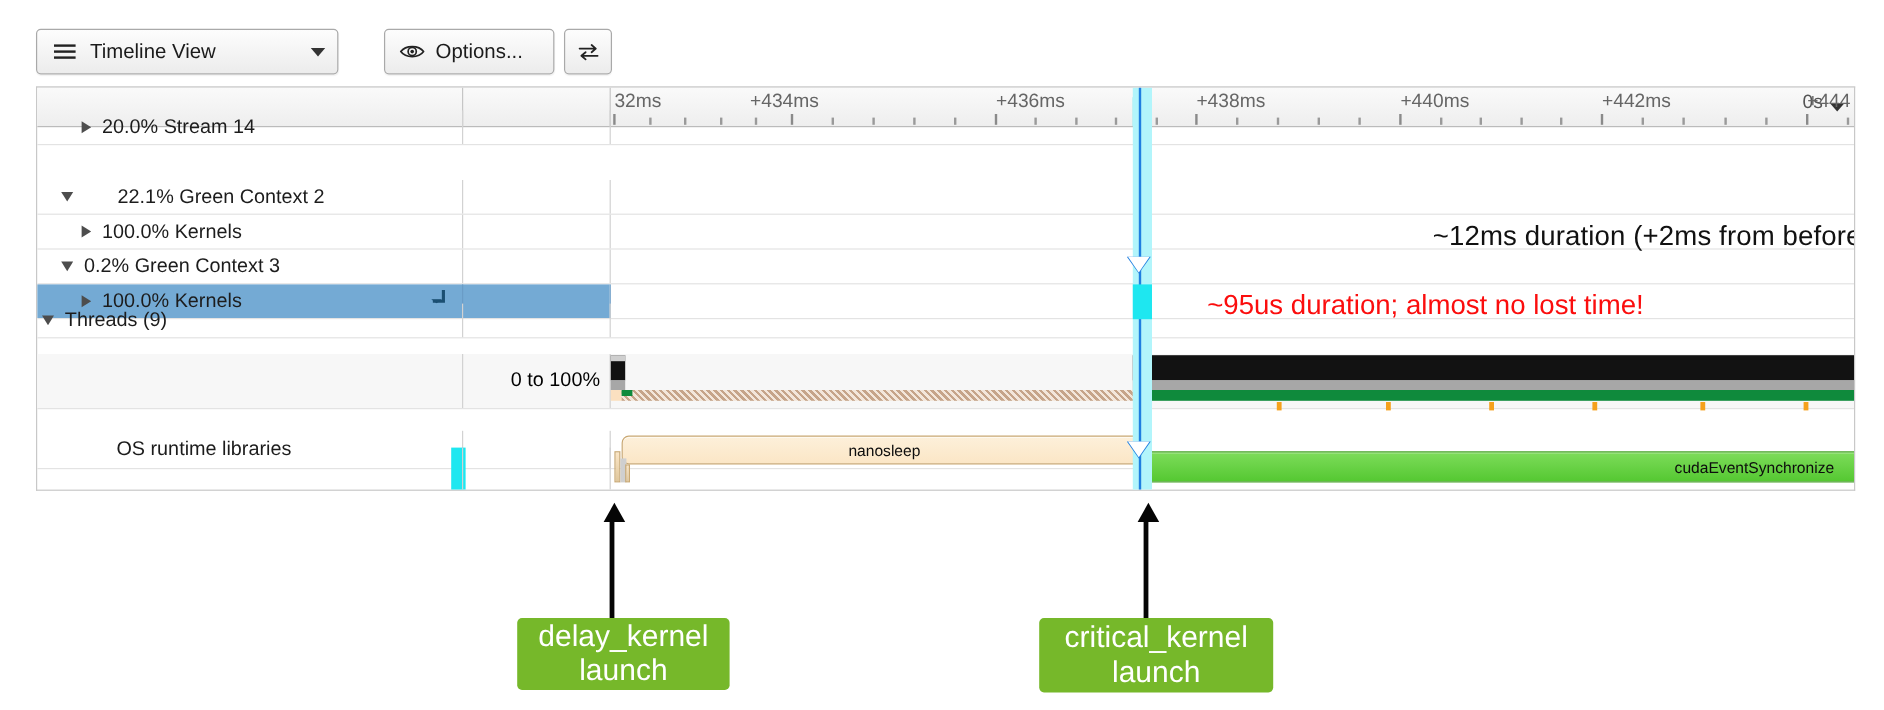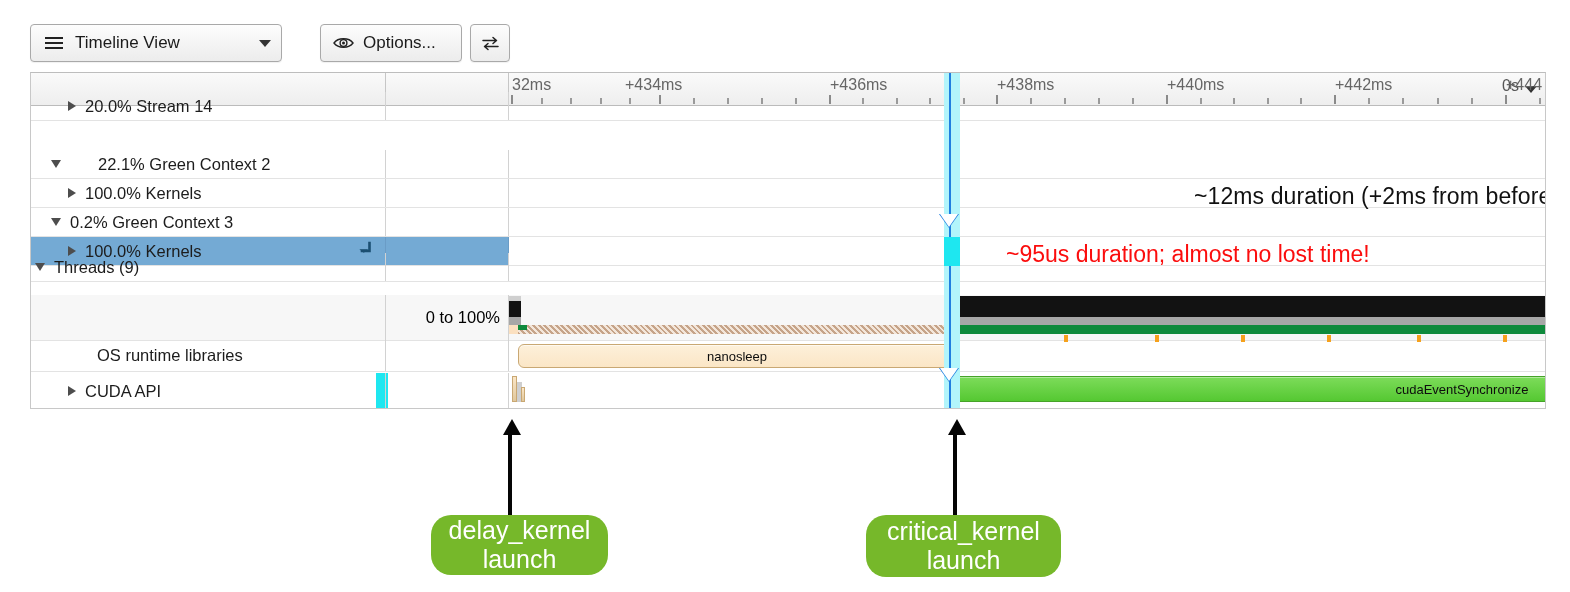--- a/index.html
+++ b/index.html
@@ -190,21 +190,21 @@
     letter-spacing: 0.1px;
   }
   .annot-red {
     position:absolute; font-size: 23px; color:#fb0d0d; white-space:nowrap;
   }
 
   
   .callout {
     position:absolute;
     background:#76b82a;
-    border-radius: 20px;
+    border-radius: 4px;
     color:#fff;
     display:flex; flex-direction:column; justify-content:center;
     font-size: 25px; line-height: 1.18;
     text-align:center;
   }
   .arrow-line { position:absolute; width: 4px; background:#050505; }
   .arrow-head {
     position:absolute; width:0;height:0;
     border-left: 9px solid transparent; border-right: 9px solid transparent;
     border-bottom: 16px solid #050505;
@@ -390,38 +390,34 @@
               <div class="tickmark-orange" style="left: 555px; top: 40px; height: 7px;"></div>
               <div class="tickmark-orange" style="left: 646px; top: 40px; height: 7px;"></div>
               <div class="tickmark-orange" style="left: 732px; top: 40px; height: 7px;"></div>
               <div class="tickmark-orange" style="left: 818px; top: 40px; height: 7px;"></div>
               <div class="tickmark-orange" style="left: 908px; top: 40px; height: 7px;"></div>
               <div class="tickmark-orange" style="left: 994px; top: 40px; height: 7px;"></div>
             </div>
         </div>
       </div>
 
-      <div class="row" style="top:234px; height:32px;">
+      <div class="row" style="top:253px; height:32px;">
         <div class="row-label" style="padding-left:66px;">
           <span class="lbl-txt" style="margin-left:0;">OS runtime libraries</span>
         </div>
         <div class="col-div" style="left:354px;"></div>
         <div class="col-div" style="left:477px;"></div>
         <div class="track">
           <div class="bar bar-cream" style="left:9px; top:4px; width:438px; height:24px;">
             <span>nanosleep</span>
           </div>
         </div>
       </div>
 
       <div class="row" style="top:267px; height:36px; border-bottom:none;">
-        <div class="row-label" style="padding-left:37px;">
-          <span class="tri-right"></span>
-          <span class="lbl-txt">CUDA API</span>
-        </div>
         <div class="cyan-solid" style="left:345px; top:0; height:36px; width:12px;"></div>
         <div class="col-div" style="left:354px;"></div>
         <div class="col-div" style="left:477px;"></div>
         <div class="track">
           <div class="api-stub" style="left:3px; top:3px; width:5px; height:26px; background:linear-gradient(#fbe6c6,#e0c79c); border:1px solid #c9a873;"></div>
           <div class="api-stub" style="left:8px; top:9px; width:5px; height:20px; background:#cfcfcf;"></div>
           <div class="api-stub" style="left:12px; top:14px; width:4px; height:15px; background:linear-gradient(#fbe6c6,#e0c79c); border:1px solid #c9a873;"></div>
           <div class="bar bar-green" style="left:436px; top:3px; width:1034px; height:26px;">
             <span>cudaEventSynchronize</span>
           </div>

